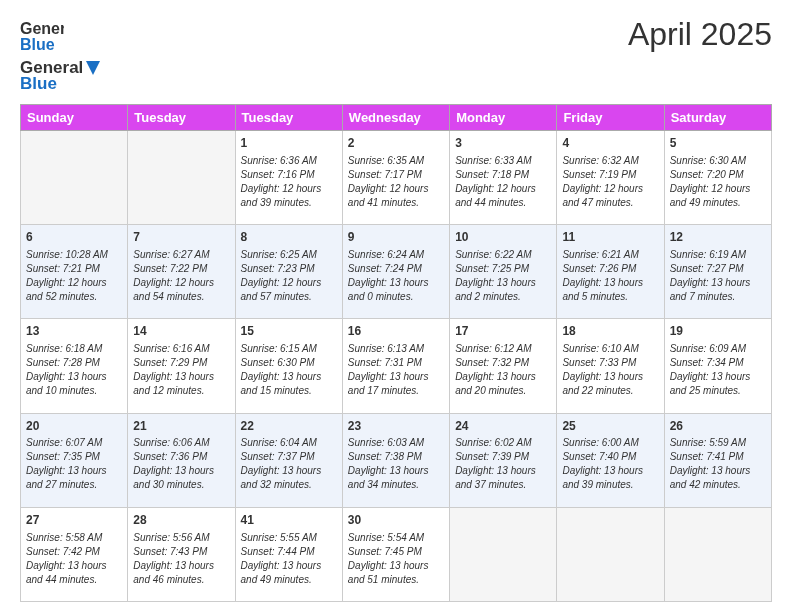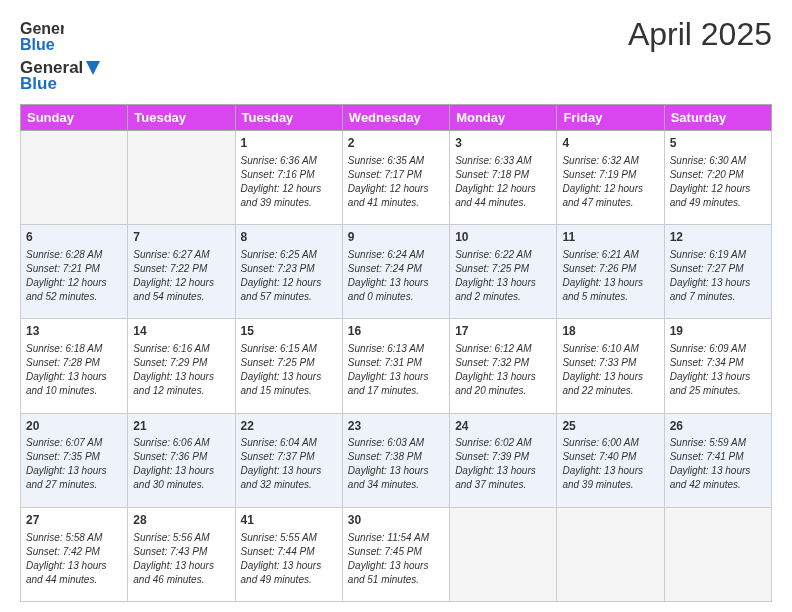--- a/index.html
+++ b/index.html
@@ -151,21 +151,21 @@
           <td>
             <span class="day-number">5</span>
             <div class="day-info">Sunrise: 6:30 AM
 Sunset: 7:20 PM
 Daylight: 12 hours and 49 minutes.</div>
           </td>
         </tr>
         <tr class="alt-row">
           <td>
             <span class="day-number">6</span>
-            <div class="day-info">Sunrise: 6:28 AM
+            <div class="day-info">Sunrise: 10:28 AM
 Sunset: 7:21 PM
 Daylight: 12 hours and 52 minutes.</div>
           </td>
           <td>
             <span class="day-number">7</span>
             <div class="day-info">Sunrise: 6:27 AM
 Sunset: 7:22 PM
 Daylight: 12 hours and 54 minutes.</div>
           </td>
           <td>
@@ -208,21 +208,21 @@
           </td>
           <td>
             <span class="day-number">14</span>
             <div class="day-info">Sunrise: 6:16 AM
 Sunset: 7:29 PM
 Daylight: 13 hours and 12 minutes.</div>
           </td>
           <td>
             <span class="day-number">15</span>
             <div class="day-info">Sunrise: 6:15 AM
-Sunset: 7:25 PM
+Sunset: 6:30 PM
 Daylight: 13 hours and 15 minutes.</div>
           </td>
           <td>
             <span class="day-number">16</span>
             <div class="day-info">Sunrise: 6:13 AM
 Sunset: 7:31 PM
 Daylight: 13 hours and 17 minutes.</div>
           </td>
           <td>
             <span class="day-number">17</span>
@@ -301,21 +301,21 @@
 Daylight: 13 hours and 46 minutes.</div>
           </td>
           <td>
             <span class="day-number">41</span>
             <div class="day-info">Sunrise: 5:55 AM
 Sunset: 7:44 PM
 Daylight: 13 hours and 49 minutes.</div>
           </td>
           <td>
             <span class="day-number">30</span>
-            <div class="day-info">Sunrise: 11:54 AM
+            <div class="day-info">Sunrise: 5:54 AM
 Sunset: 7:45 PM
 Daylight: 13 hours and 51 minutes.</div>
           </td>
           <td class="empty"></td>
           <td class="empty"></td>
           <td class="empty"></td>
         </tr>
       </tbody>
   </table>
 </div>

